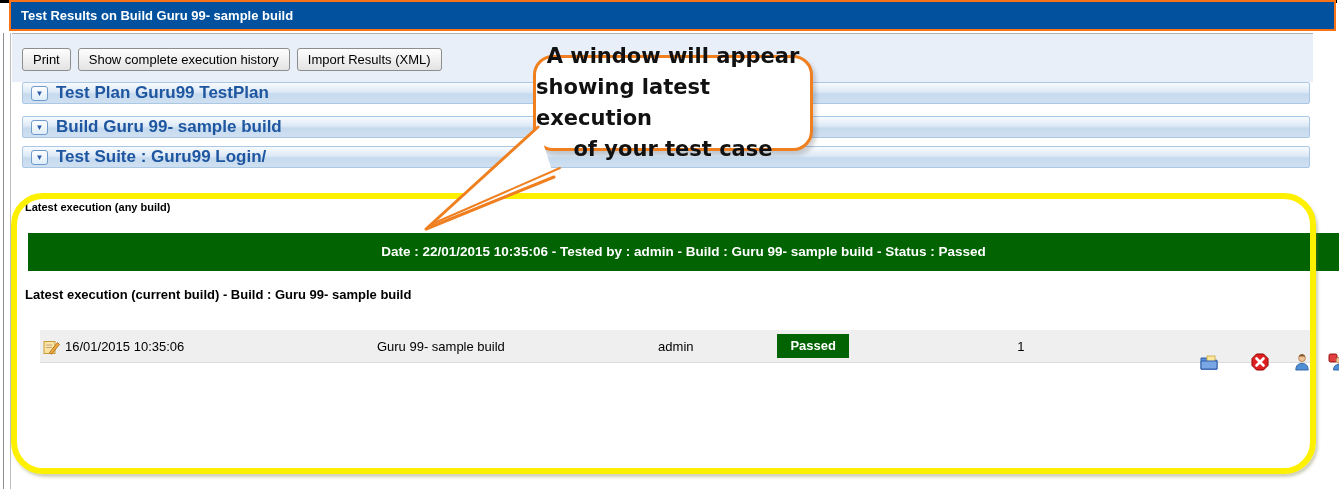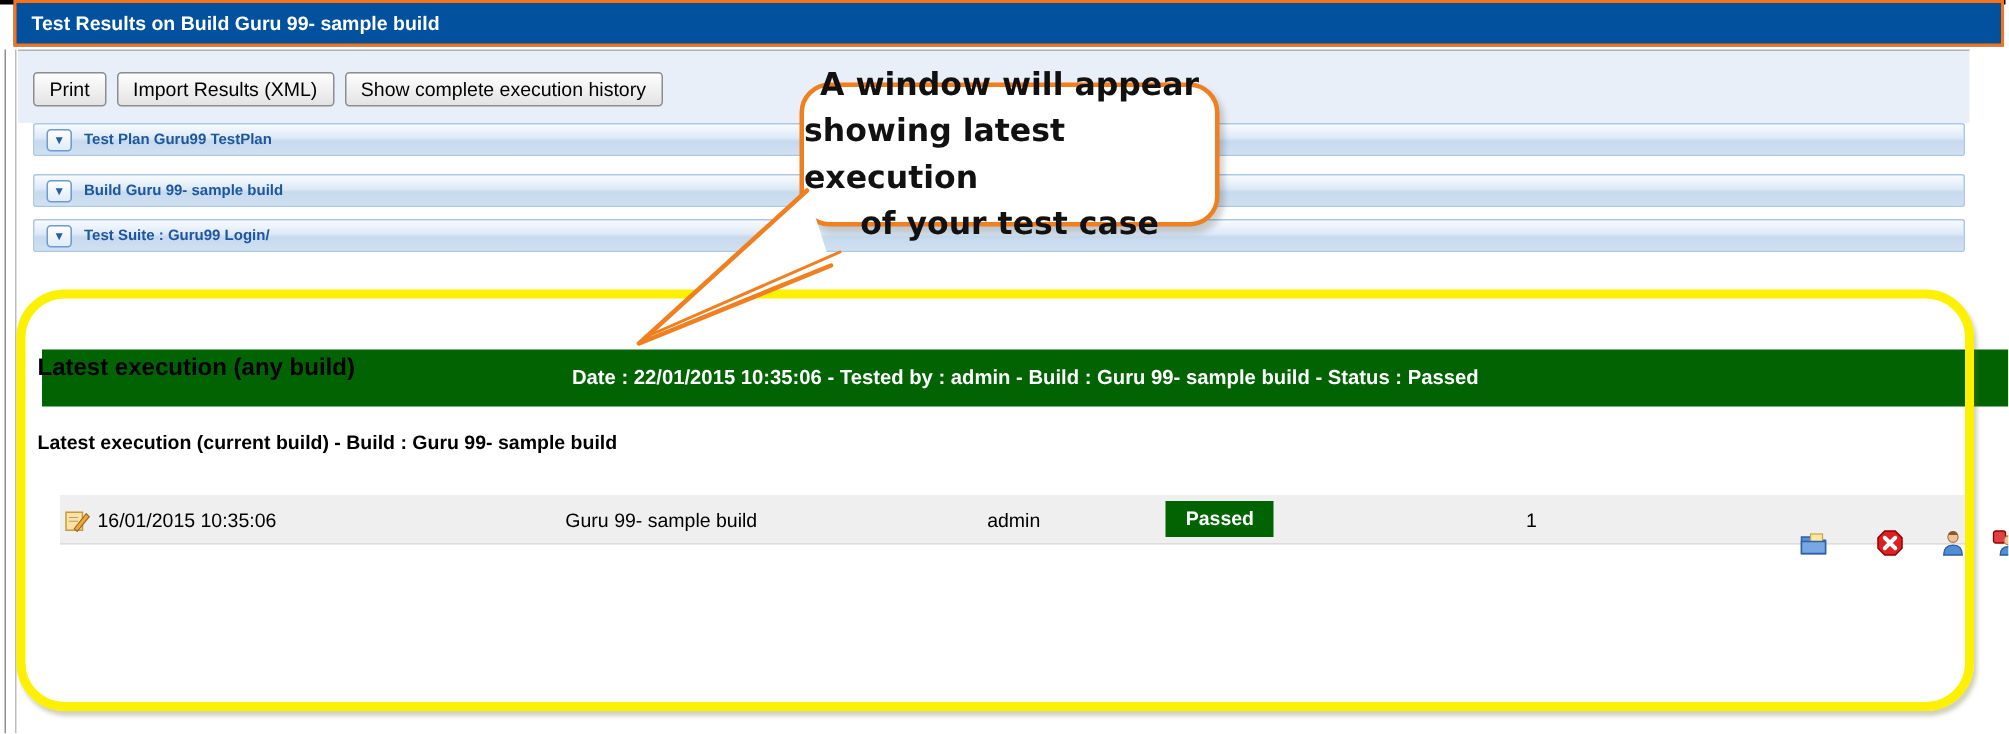--- a/index.html
+++ b/index.html
@@ -25,24 +25,24 @@
        background:linear-gradient(#fefefe,#e3e3e3);border:1px solid #8d8d8d;border-radius:3px;
        padding:3px 10px;cursor:pointer;white-space:nowrap;}
 
   .bar{position:absolute;left:10px;width:1288px;height:22px;box-sizing:border-box;
        background:linear-gradient(180deg,#f8fbfe 0%,#dde9f6 45%,#c6daee 55%,#cfe0f1 100%);
        border:1px solid #aac7e4;border-radius:2px;display:flex;align-items:center;gap:8px;
        padding-left:8px;cursor:pointer;}
   .arrowbtn{width:17px;height:15px;box-sizing:border-box;flex:0 0 auto;
             background:linear-gradient(#ffffff,#dfecf8);border:1px solid #6f9bcd;border-radius:3px;
             color:#2a5caa;font-size:8px;line-height:13px;text-align:center;}
-  .barlabel{color:#1e56a0;font-weight:bold;font-size:10px;white-space:nowrap;}
+  .barlabel{color:#1e56a0;font-weight:bold;font-size:17px;white-space:nowrap;}
 
   
-  .h-any{position:absolute;left:25px;top:201px;font-weight:bold;font-size:16px;color:#000;z-index:6;margin-top:36px;}
+  .h-any{position:absolute;left:25px;top:201px;font-weight:bold;font-size:11px;color:#000;z-index:6;}
   .greenbar{position:absolute;left:28px;top:233px;width:1311px;height:38px;background:#016301;
             color:#fff;font-weight:bold;font-size:13.5px;text-align:center;line-height:38px;
             z-index:5;white-space:nowrap;}
   .h-cur{position:absolute;left:25px;top:287px;font-weight:bold;font-size:13px;color:#000;}
 
   
   .rtable{position:absolute;left:40px;top:330px;width:1273px;font-size:13px;}
   .thead{display:flex;background:#c7c7c7;height:43px;box-sizing:border-box;font-weight:bold;
          border:1px solid #3a3a3a;border-top:2px solid #000;}
   .thead>div{padding-top:6px;box-sizing:border-box;line-height:16px;}
@@ -84,22 +84,22 @@
   <div class="topline"></div>
   <div class="titlebar">
     <span>Test Results on Build Guru 99- sample build</span>
   </div>
   <div class="splitter"></div>
 
   <div class="content">
     <div class="toolbar">
       <div class="btns">
         <button class="btn">Print</button>
+        <button class="btn">Show complete execution history</button>
         <button class="btn">Import Results (XML)</button>
-        <button class="btn">Show complete execution history</button>
       </div>
     </div>
 
     <div class="bar" style="top:48px">
       <span class="arrowbtn">▼</span>
       <span class="barlabel">Test Plan Guru99 TestPlan</span>
     </div>
     <div class="bar" style="top:82px">
       <span class="arrowbtn">▼</span>
       <span class="barlabel">Build Guru 99- sample build</span>

